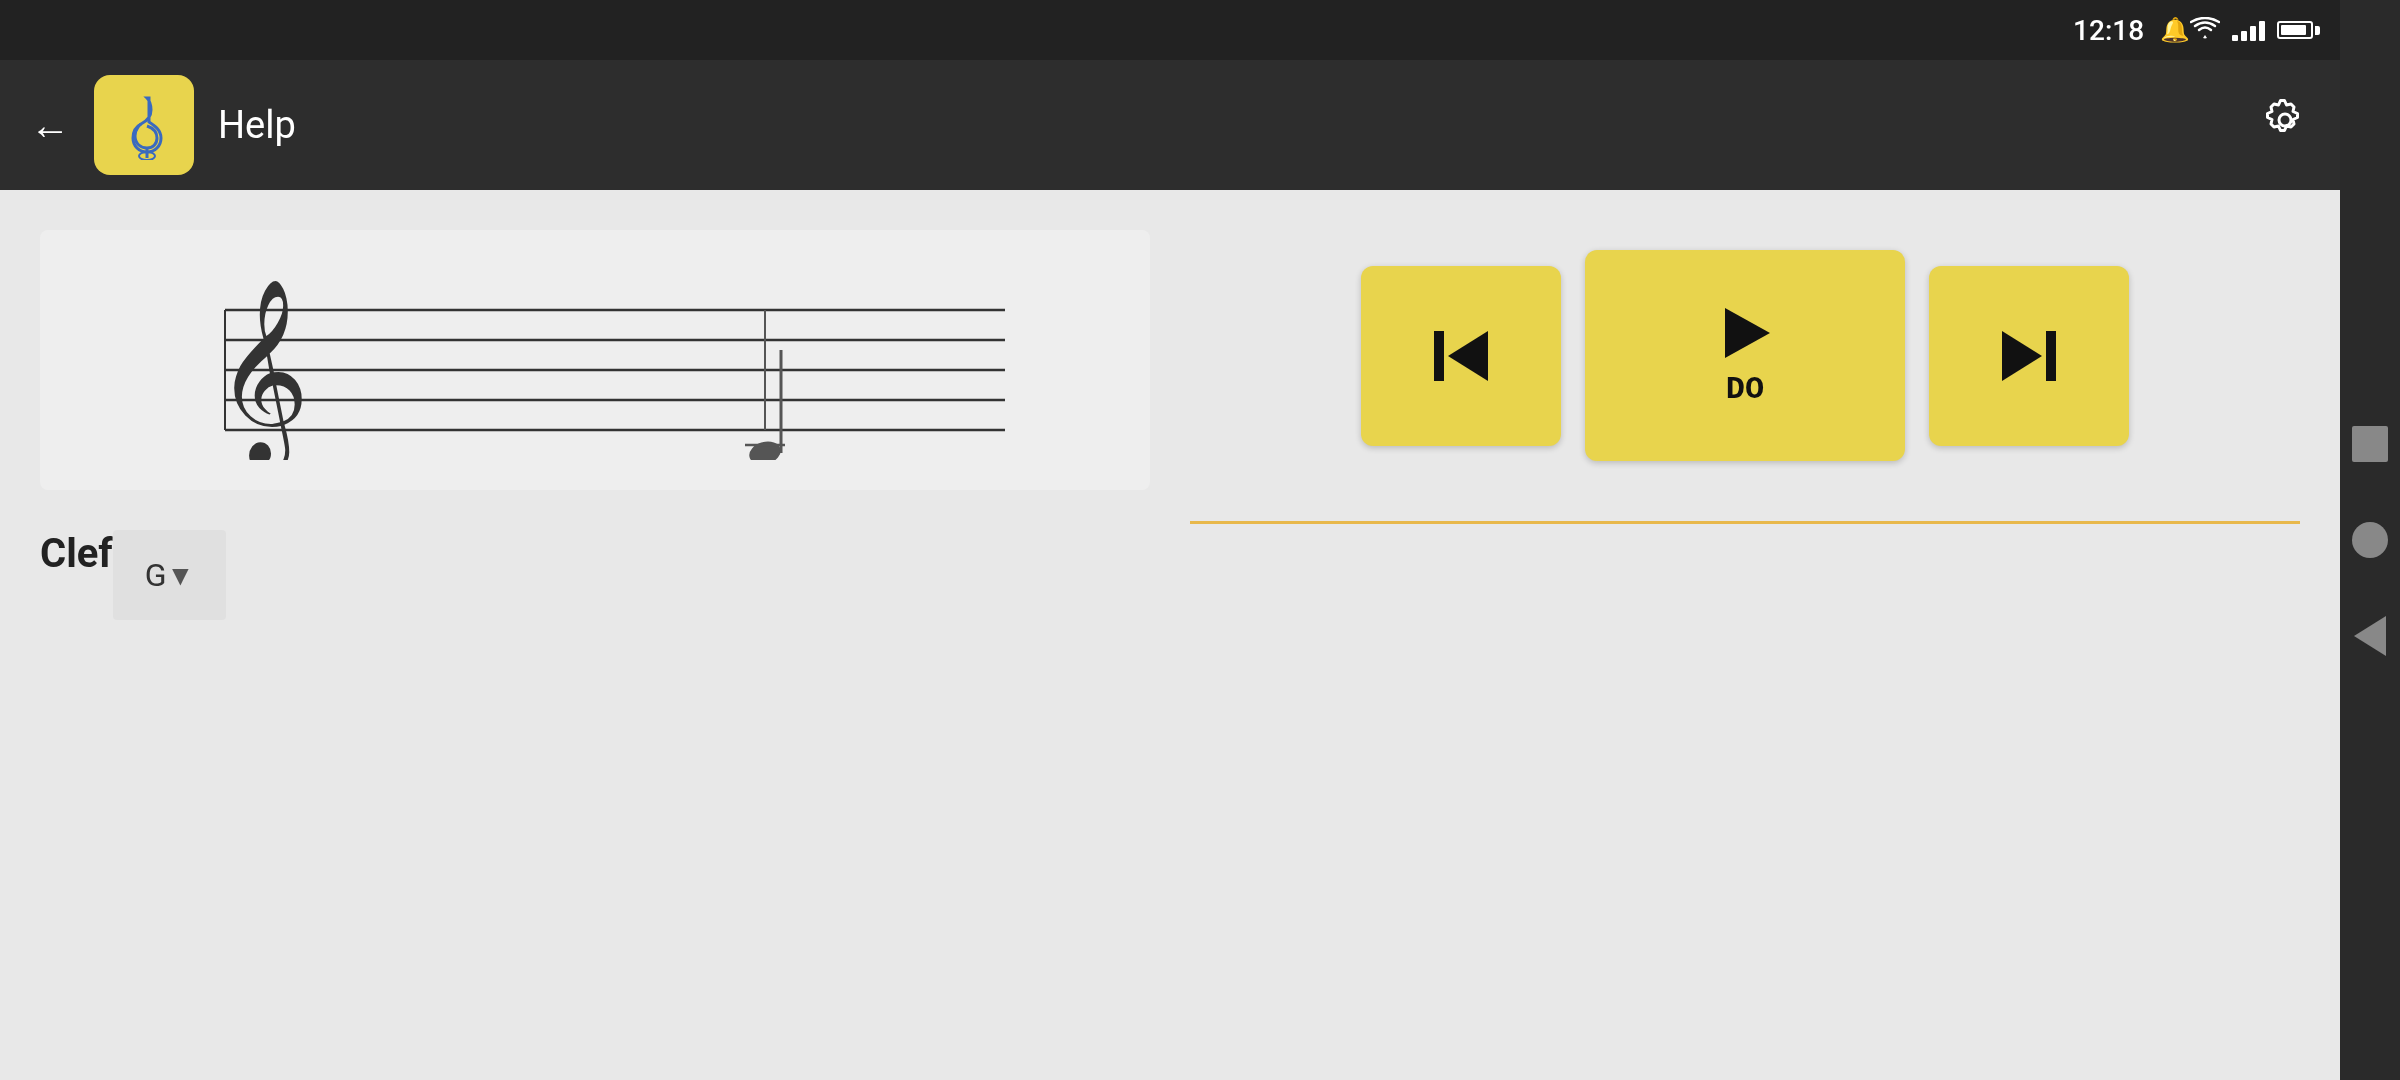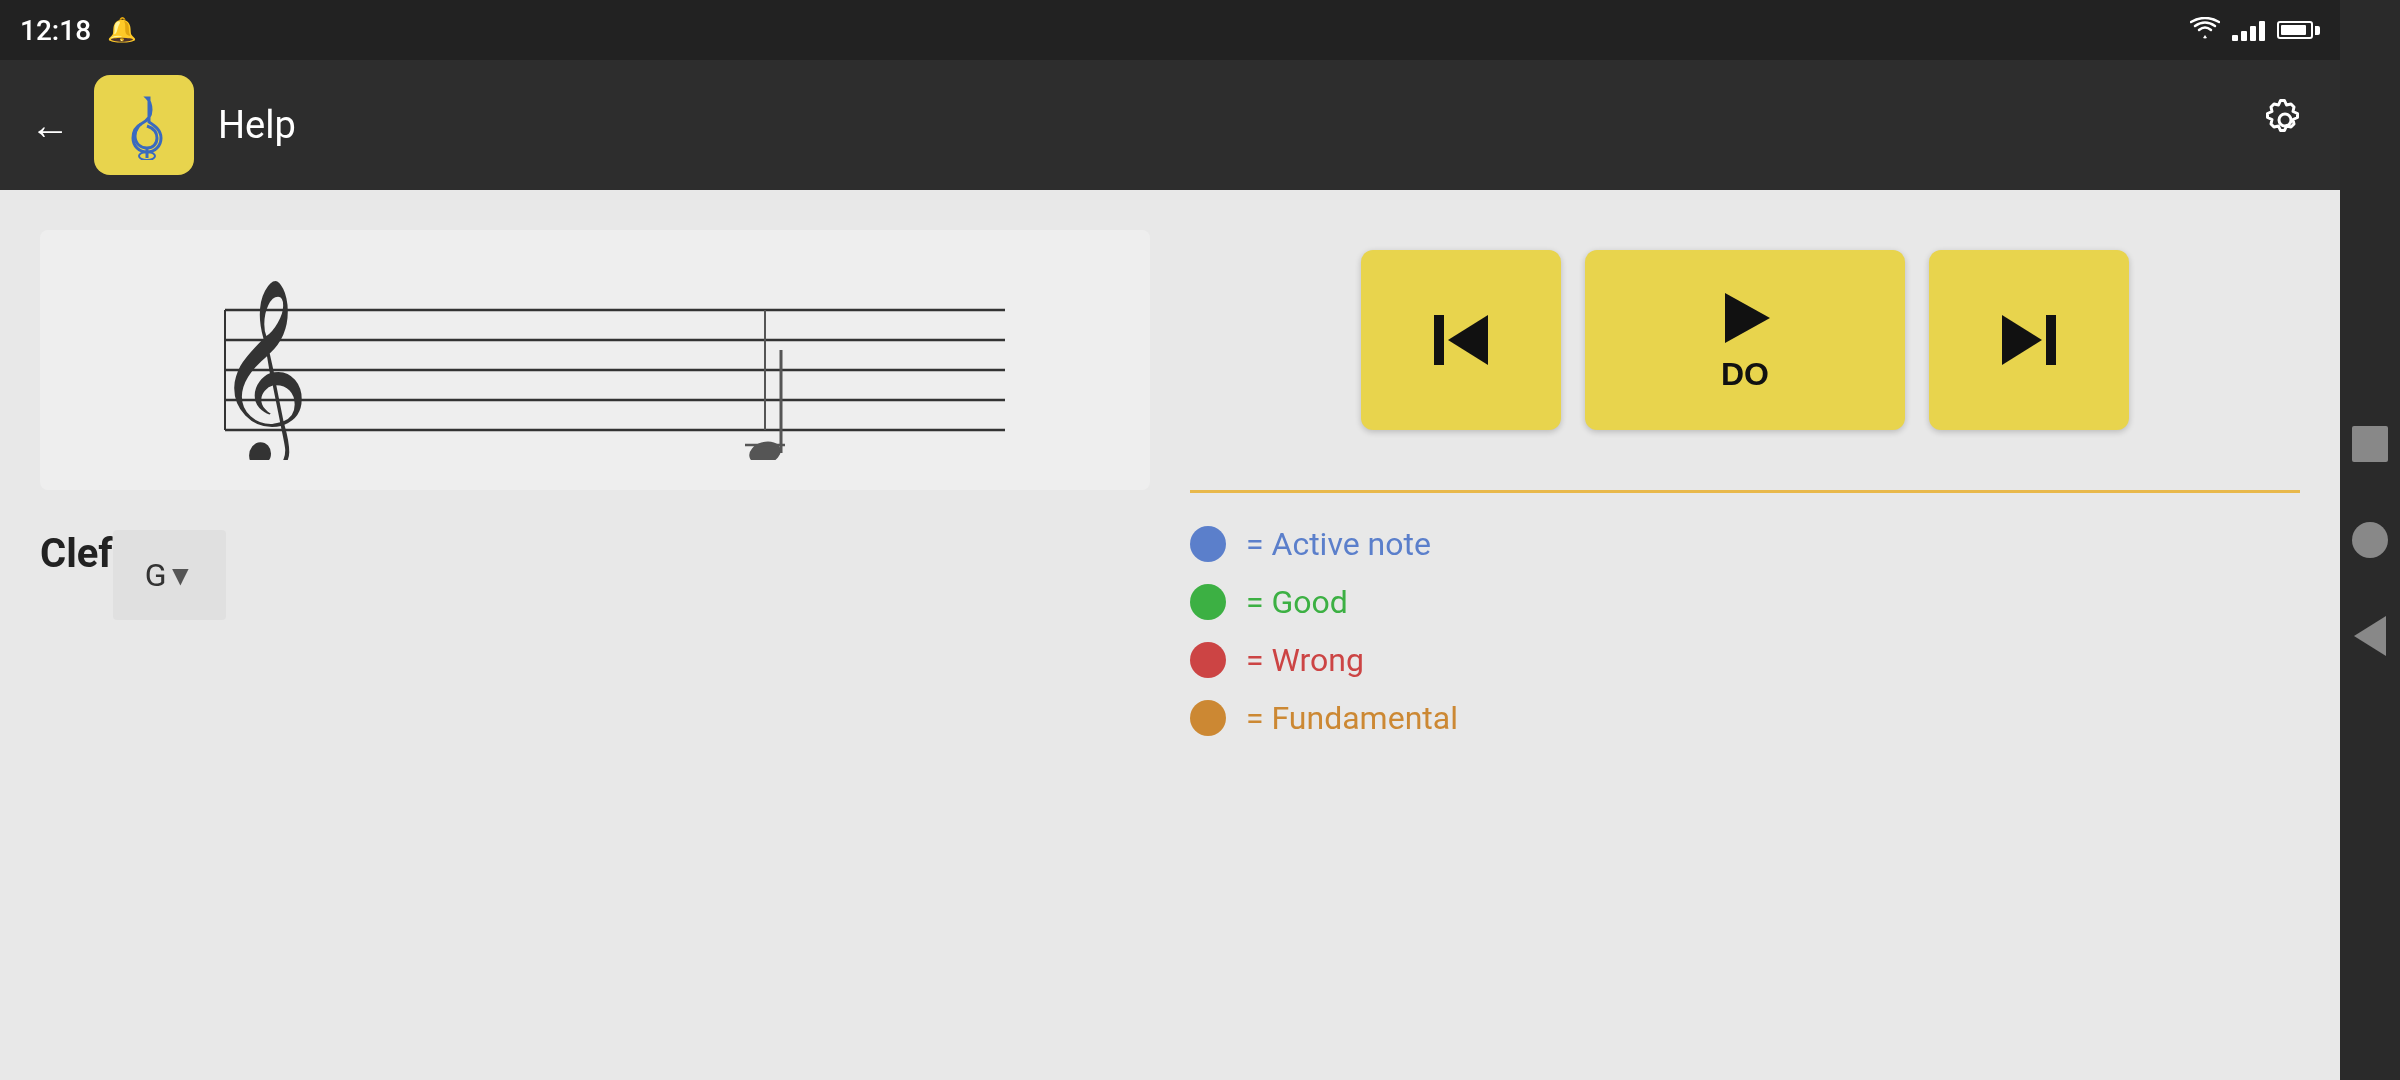--- a/index.html
+++ b/index.html
@@ -23,21 +23,21 @@
       background: #1a1a1a;
     }
 
     
     .status-bar {
       width: 100%;
       height: 60px;
       background: #222222;
       display: flex;
       align-items: center;
-      justify-content: space-between;
+      justify-content: flex-end;
       padding: 0 20px;
       flex-shrink: 0;
     }
 
     .status-bar-left {
       display: flex;
       align-items: center;
       gap: 16px;
     }
 
@@ -226,22 +226,23 @@
       box-shadow: 0 2px 6px rgba(0,0,0,0.2);
     }
 
     .ctrl-btn-small {
       width: 200px;
       height: 180px;
     }
 
     .ctrl-btn-large {
       width: 320px;
-      height: 180px;
+      height: 211px;
       gap: 4px;
+      font-family: Liberation Mono, monospace;
     }
 
     .ctrl-btn-label {
       font-size: 32px;
       font-weight: 700;
       color: #111;
       margin-top: 4px;
     }
 
     
@@ -494,43 +495,20 @@
         <button class="ctrl-btn ctrl-btn-small">
           <svg width="70" height="70" viewBox="0 0 70 70">
             <polygon points="8,10 48,35 8,60" fill="#111"></polygon>
             <rect x="52" y="10" width="10" height="50" fill="#111"></rect>
           </svg>
         </button>
       </div>
 
       <div class="color-code-section">
         <div class="section-divider"></div>
-        <div class="color-items">
-
-          <div class="color-item">
-            <div class="color-dot dot-blue"></div>
-            <span class="color-item-text text-blue">= Active note</span>
-          </div>
-
-          <div class="color-item">
-            <div class="color-dot dot-green"></div>
-            <span class="color-item-text text-green">= Good</span>
-          </div>
-
-          <div class="color-item">
-            <div class="color-dot dot-red"></div>
-            <span class="color-item-text text-red">= Wrong</span>
-          </div>
-
-          <div class="color-item">
-            <div class="color-dot dot-orange"></div>
-            <span class="color-item-text text-orange">= Fundamental</span>
-          </div>
-
-        </div>
       </div>
 
     </div>
 
   </div>
 </div>
 
 <div class="side-rail">
   <div class="rail-btn">
     <div class="rail-btn-square"></div>

